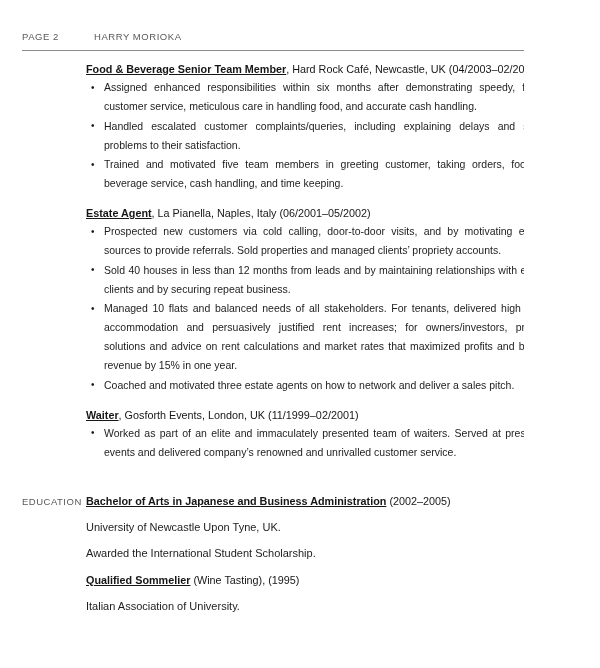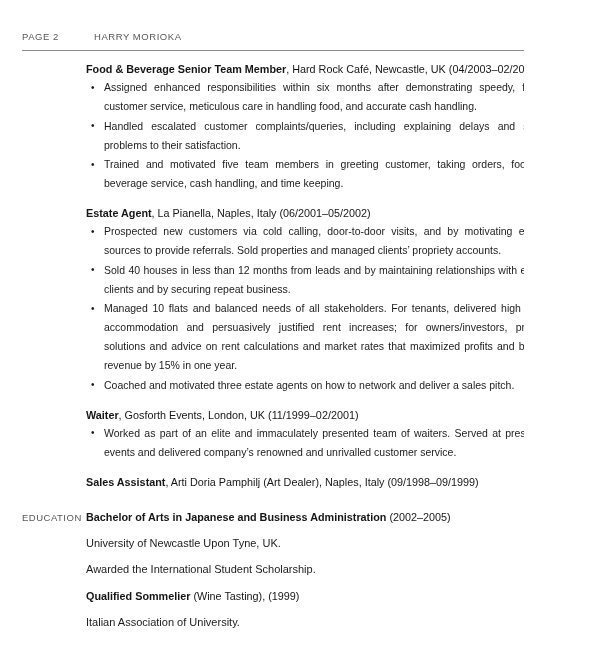--- a/index.html
+++ b/index.html
@@ -86,20 +86,21 @@
   .entry:last-child { margin-bottom: 0; }
 
   .entry-heading {
     font-size: 10.8px;
     line-height: 15px;
     color: #161616;
     margin: 0 0 1px 0;
   }
   .entry-heading .role {
     font-weight: bold;
+    text-decoration: underline;
   }
   .entry-heading .meta {
     font-weight: normal;
     text-align: right;
   }
 
   ul.bullets {
     list-style: none;
     margin: 1px 0 0 0;
     padding: 0;
@@ -176,23 +177,20 @@
         <div class="entry">
           <p class="entry-heading">
             <span class="role">Waiter</span><span class="meta">, Gosforth Events, London, UK (11/1999–02/2001)</span>
           </p>
           <ul class="bullets">
             <li>Worked as part of an elite and immaculately presented team of waiters. Served at prestigious events and delivered company’s renowned and unrivalled customer service.</li>
           </ul>
         </div>
 
         <div class="entry">
-          <p class="entry-heading">
-            <span class="role">Sales Assistant</span><span class="meta">, Arti Doria Pamphilj (Art Dealer), Naples, Italy (09/1998–09/1999)</span>
-          </p>
         </div>
 
       </div>
     </div>
 
     <div class="gap-section"></div>
 
     <div class="section">
       <div class="section-label">EDUCATION</div>
       <div class="section-body">
@@ -203,21 +201,21 @@
           </p>
           <p class="edu-detail">University of Newcastle Upon Tyne, UK.</p>
           <p class="edu-detail">Awarded the International Student Scholarship.</p>
         </div>
 
         <div class="edu-entry">
         </div>
 
         <div class="edu-entry">
           <p class="entry-heading">
-            <span class="role">Qualified Sommelier</span><span class="meta"> (Wine Tasting), (1999)</span>
+            <span class="role">Qualified Sommelier</span><span class="meta"> (Wine Tasting), (1995)</span>
           </p>
           <p class="edu-detail">Italian Association of University.</p>
         </div>
 
       </div>
     </div>
 
   </div>
 </div>
 

